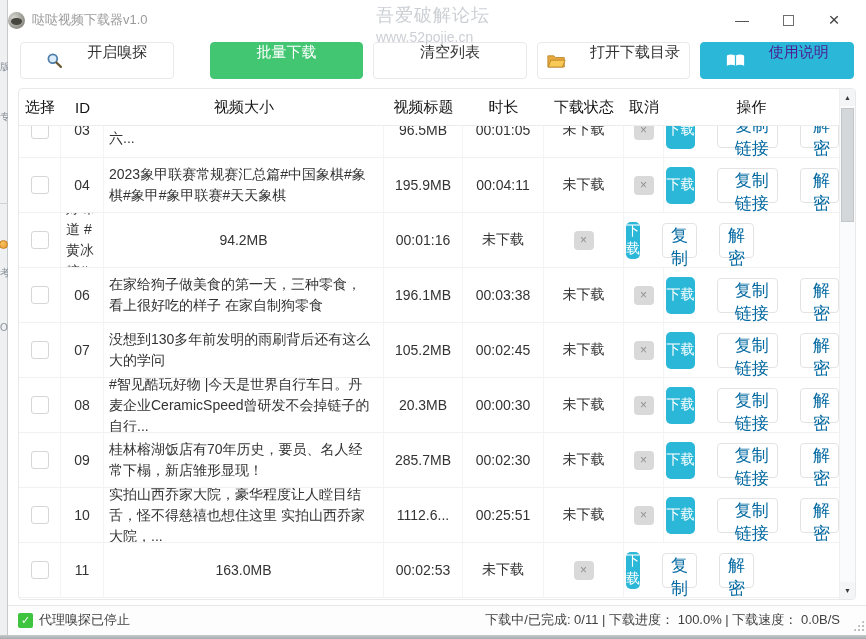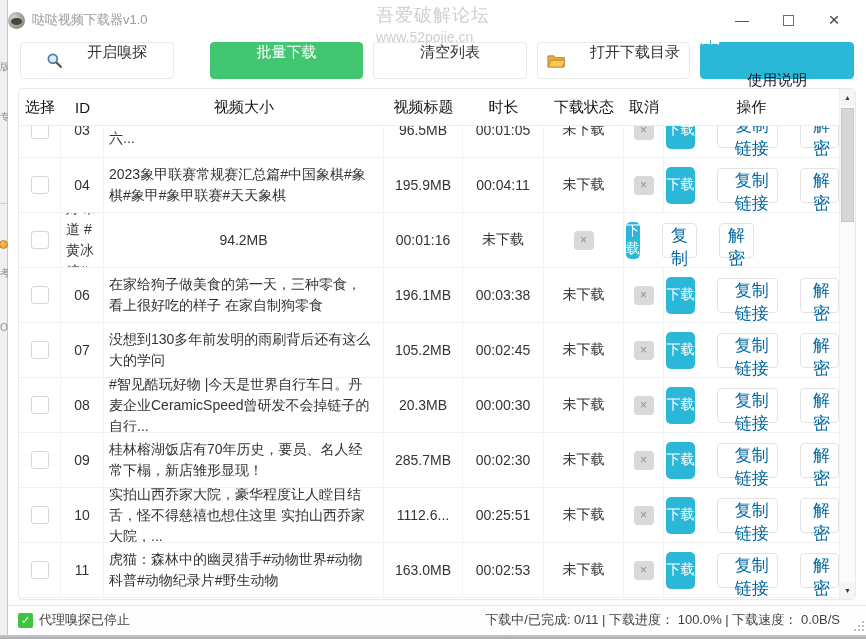--- a/index.html
+++ b/index.html
@@ -35,21 +35,21 @@
   .wc { width:46px; text-align:center; color:#555; cursor:pointer; }
   .wc.min { font-size:14px; }
   .maxbox { display:inline-block; width:11px; height:11px; border:1px solid #6e6e6e; vertical-align:middle; }
   .wc.close { font-size:19px; color:#444; }
 
   
   .toolbar { display:flex; gap:10px; padding:2px 12px; }
   .tb-btn { flex:1; height:37px; border:1px solid #e9e9e9; border-radius:4px; background:#fff;
             font-size:15px; color:#333; display:flex; justify-content:center; gap:24px; cursor:pointer; }
   .tb-btn.green { background:var(--green,#42c672); border-color:var(--green,#42c672); color:#fff;margin-left:26px; }
-  .tb-btn.cyan  { background:var(--cyan,#2ab7d8);  border-color:var(--cyan,#2ab7d8);  color:#0f172a;flex-direction:column; }
+  .tb-btn.cyan  { background:var(--cyan,#2ab7d8);  border-color:var(--cyan,#2ab7d8);  color:#4c1d95; }
   .tb-icon { display:flex; align-items:center; }
 
   
   .table { position:relative; margin:7px 10px 0; height:512px; background:#fff;
            border:1px solid #e9e9e9; border-radius:4px; overflow:hidden; padding-right:16px; }
   .grid { display:grid; grid-template-columns:42px 43px 280px 79px 81px 80px 40px 1fr; height:100%; }
   .thead { height:37px; border-bottom:1px solid #ececec; }
   .thead .th { display:flex; align-items:center; justify-content:center; font-size:15px; font-weight:normal; color:#141414; }
   .tbody { position:relative; }
 
@@ -325,21 +325,20 @@
                 <button class="btn-op btn-dec">解密</button>
               </div>
             </div>
           </div>
           <div class="row">
             <div class="row-inner grid">
               <div class="cell c-select">
                 <span class="cb"></span>
               </div>
               <div class="cell c-id">11</div>
-              <div class="cell c-title">虎猫：森林中的幽灵猎手#动物世界#动物科普#动物纪录片#野生动物</div>
               <div class="cell c-size">163.0MB</div>
               <div class="cell c-dur">00:02:53</div>
               <div class="cell c-status">未下载</div>
               <div class="cell c-cancel">
                 <button class="cancel">×</button>
               </div>
               <div class="cell c-actions">
                 <button class="btn-dl">下载</button>
                 <button class="btn-op btn-copy">复制链接</button>
                 <button class="btn-op btn-dec">解密</button>

